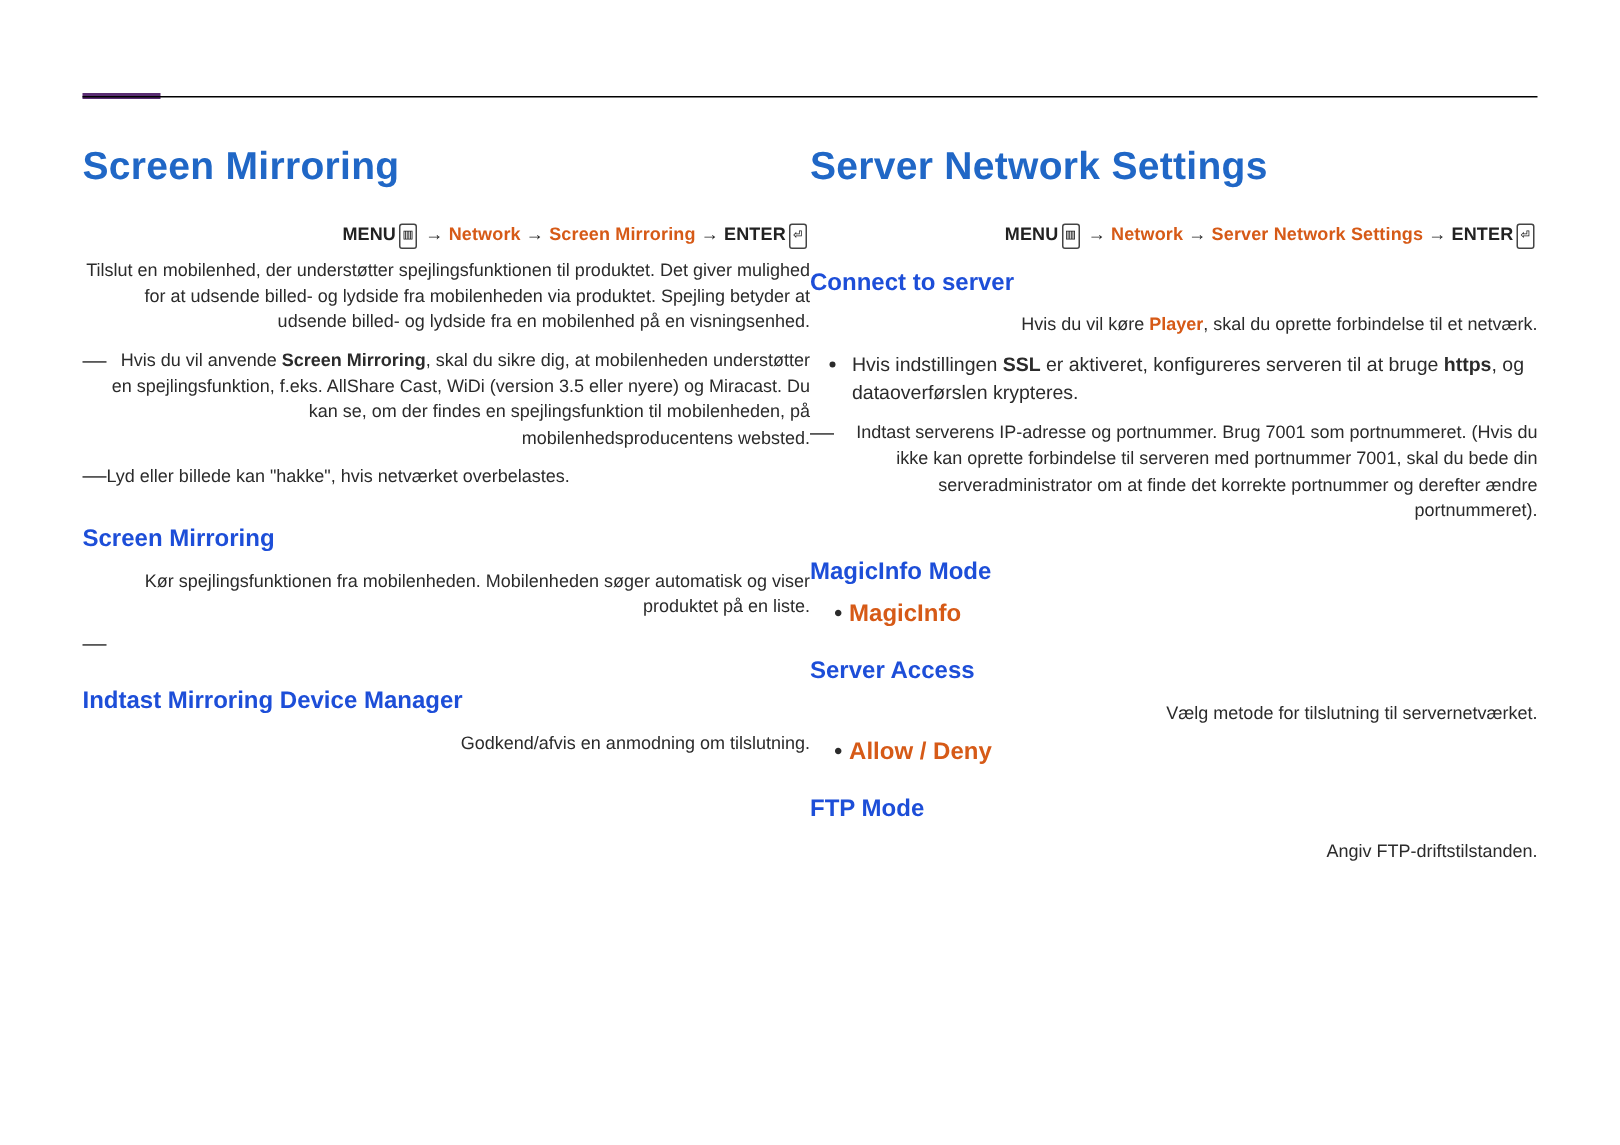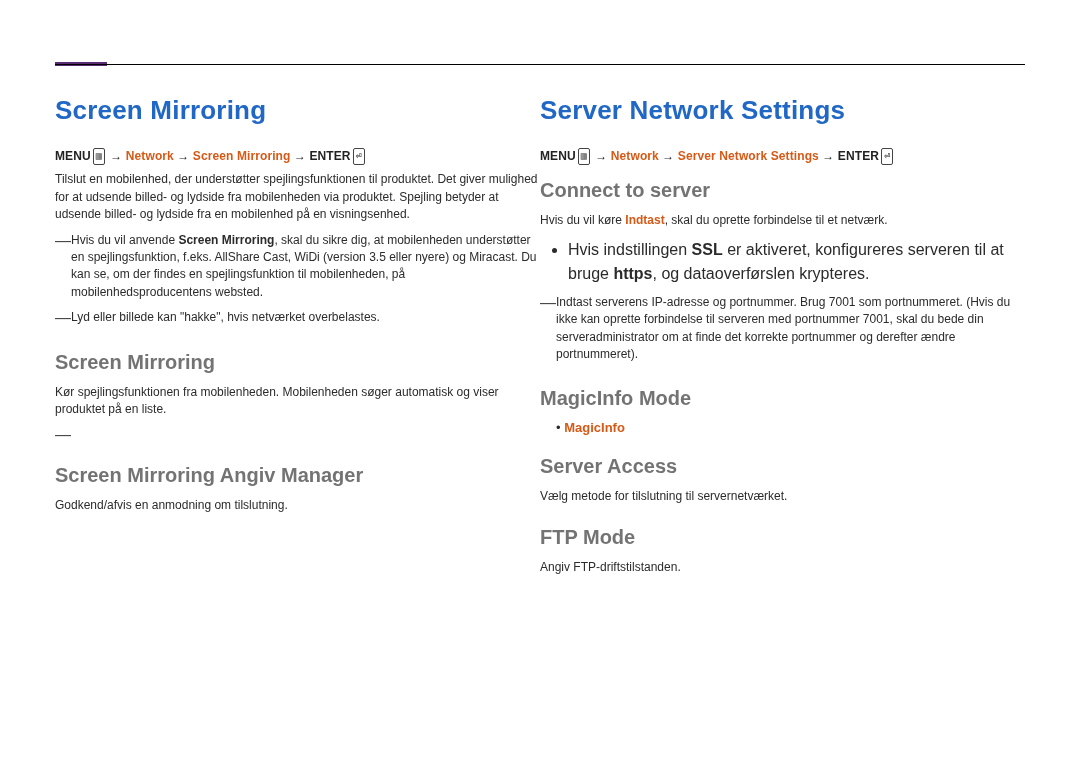--- a/index.html
+++ b/index.html
@@ -3,34 +3,34 @@
 <meta charset="utf-8">
 <style>
   body{margin:0;background:#fff;font-family:"Segoe UI",Arial,Helvetica,sans-serif;color:#2b2b2b;width:1080px;height:763px;overflow:hidden;}
   .page{padding:55px 55px 40px 55px;box-sizing:border-box;}
   .accent-bar{position:absolute;left:55px;top:62px;width:52px;border-top:4px solid #5a2d73;}
   .rule{position:absolute;left:55px;right:55px;top:64px;border-top:1px solid #000;}
   .cols{display:flex;gap:0;margin-top:40px;}
   .col{flex:0 0 485px;box-sizing:border-box;}
   .col.right{flex:0 0 485px;margin-left:auto;}
   h1{font-size:26px;font-weight:600;color:#2067c6;margin:0 0 22px 0;letter-spacing:.2px;}
-  h2{font-size:20px;font-weight:600;color:#737373;margin:20px 0 10px 0;}
+  h2{font-size:16px;font-weight:600;color:#1d4ed8;margin:20px 0 10px 0;}
   h2.tight{margin-top:14px;}
   .crumb{font-size:12px;font-weight:700;color:#222;margin:0 0 6px 0;letter-spacing:.1px;}
   .crumb .hl{color:#d65a17;font-weight:700;}
   .crumb .icon{display:inline-block;font-family:monospace;font-size:10px;border:1px solid #444;border-radius:2px;padding:0 2px;margin:0 2px;vertical-align:1px;}
-  p{font-size:12px;line-height:1.45;margin:0 0 8px 0;color:#2b2b2b;}
+  p{font-size:12px;line-height:1.45;margin:0 0 8px 0;color:#2b2b2b;text-align:right;}
   .note{display:flex;align-items:flex-start;margin:4px 0 4px 0;}
   .note .dash{flex:0 0 14px;color:#444;padding-top:0;}
   .note p{margin:0 0 4px 0;color:#2b2b2b;}
   ul{margin:4px 0 8px 0;padding:0 0 0 28px;}
-  li{font-size:16px;line-height:1.5;margin:2px 0;list-style:disc;color:#2b2b2b;}
+  li{font-size:13px;line-height:1.5;margin:2px 0;list-style:disc;color:#2b2b2b;}
   b{font-weight:700;}
   .hl{color:#d65a17;font-weight:700;}
-  .opt{font-size:13px;padding-left:28px;margin:4px 0 10px 0;}
+  .opt{font-size:16px;padding-left:28px;margin:4px 0 10px 0;}
   .opt::before{content:"• ";color:#2b2b2b;margin-left:-12px;}
 </style>
 </head>
 <body>
 
 <div class="page">
   <div class="accent-bar"></div>
   <div class="rule"></div>
 
   <div class="cols">
@@ -52,44 +52,45 @@
         <span class="dash">―</span>
         <p>Lyd eller billede kan "hakke", hvis netværket overbelastes.</p>
       </div>
 
       <h2>Screen Mirroring</h2>
       <p>Kør spejlingsfunktionen fra mobilenheden. Mobilenheden søger automatisk og viser produktet på en liste.</p>
       <div class="note">
         <span class="dash">―</span>
       </div>
 
-      <h2>Screen Mirroring Angiv Manager</h2>
+      <h2>Indtast Mirroring Device Manager</h2>
       <p>Godkend/afvis en anmodning om tilslutning.</p>
     </div>
 
     <div class="col right">
       <h1>Server Network Settings</h1>
 
       <p class="crumb">
         <b>MENU</b><span class="icon">▥</span><span> → </span><span class="hl">Network</span><span> → </span><span class="hl">Server Network Settings</span><span> → </span><b>ENTER</b><span class="icon">⏎</span>
       </p>
 
       <h2 class="tight">Connect to server</h2>
-      <p><span>Hvis du vil køre </span><span class="hl">Indtast</span><span>, skal du oprette forbindelse til et netværk.</span></p>
+      <p><span>Hvis du vil køre </span><span class="hl">Player</span><span>, skal du oprette forbindelse til et netværk.</span></p>
       <ul>
         <li><span>Hvis indstillingen </span><b>SSL</b><span> er aktiveret, konfigureres serveren til at bruge </span><b>https</b><span>, og dataoverførslen krypteres.</span></li>
       </ul>
       <div class="note">
         <span class="dash">―</span>
         <p>Indtast serverens IP-adresse og portnummer. Brug 7001 som portnummeret. (Hvis du ikke kan oprette forbindelse til serveren med portnummer 7001, skal du bede din serveradministrator om at finde det korrekte portnummer og derefter ændre portnummeret).</p>
       </div>
 
       <h2>MagicInfo Mode</h2>
       <div class="opt"><span class="hl">MagicInfo</span></div>
 
       <h2>Server Access</h2>
       <p>Vælg metode for tilslutning til servernetværket.</p>
+      <div class="opt"><span class="hl">Allow / Deny</span></div>
 
       <h2>FTP Mode</h2>
       <p>Angiv FTP-driftstilstanden.</p>
     </div>
   </div>
 </div>
 
 </body></html>

